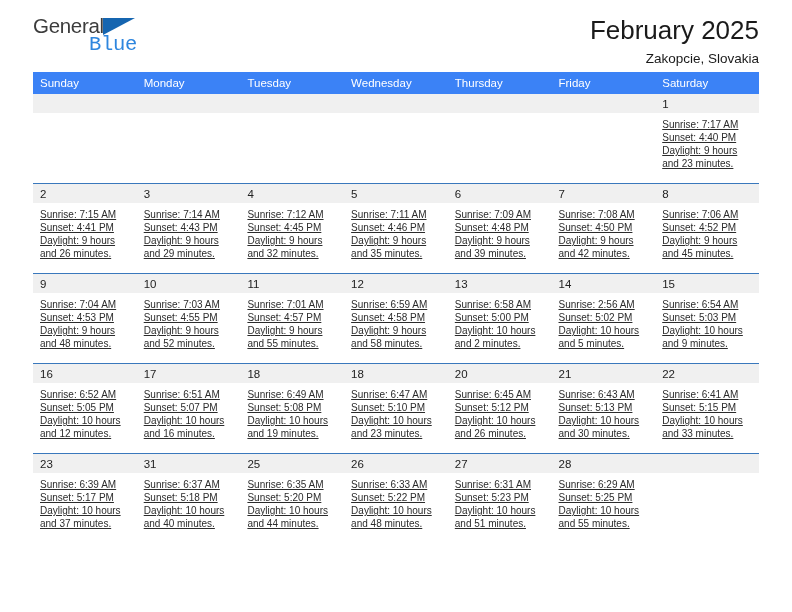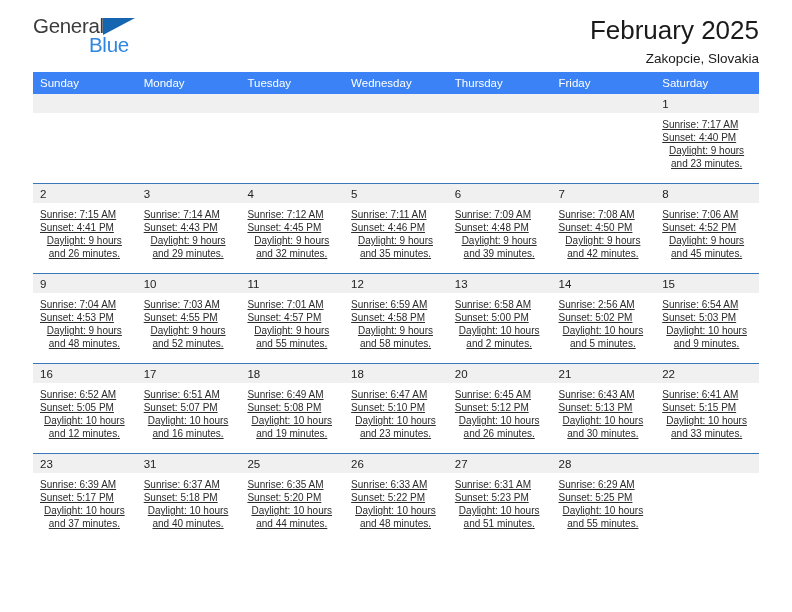--- a/index.html
+++ b/index.html
@@ -56,20 +56,21 @@
     border-bottom: 17px solid transparent;
   }
   .logo-blue {
     position: absolute;
     left: 56px;
     top: 19px;
     font-size: 20.5px;
     letter-spacing: -0.3px;
     color: #2E86DE;
     line-height: 1;
+    font-family: Liberation Mono, monospace;
   }
   .title-block {
     text-align: right;
     flex: 0 0 auto;
     padding-top: 0px;
   }
   .cal-title {
     font-size: 26px;
     font-weight: normal;
     color: #1A1A1A;
@@ -130,21 +131,20 @@
     font-size: 10px;
     line-height: 13.1px;
     color: #2B2B2B;
     text-decoration: underline;
   }
   .cell-body div {
     white-space: nowrap;
   }
   .cell-body .daylight {
     white-space: normal;
-    text-align: center;
   }
 </style>
 </head>
 <body>
 
 <div class="page">
 
   <div class="top-bar">
 
     <div class="logo">

